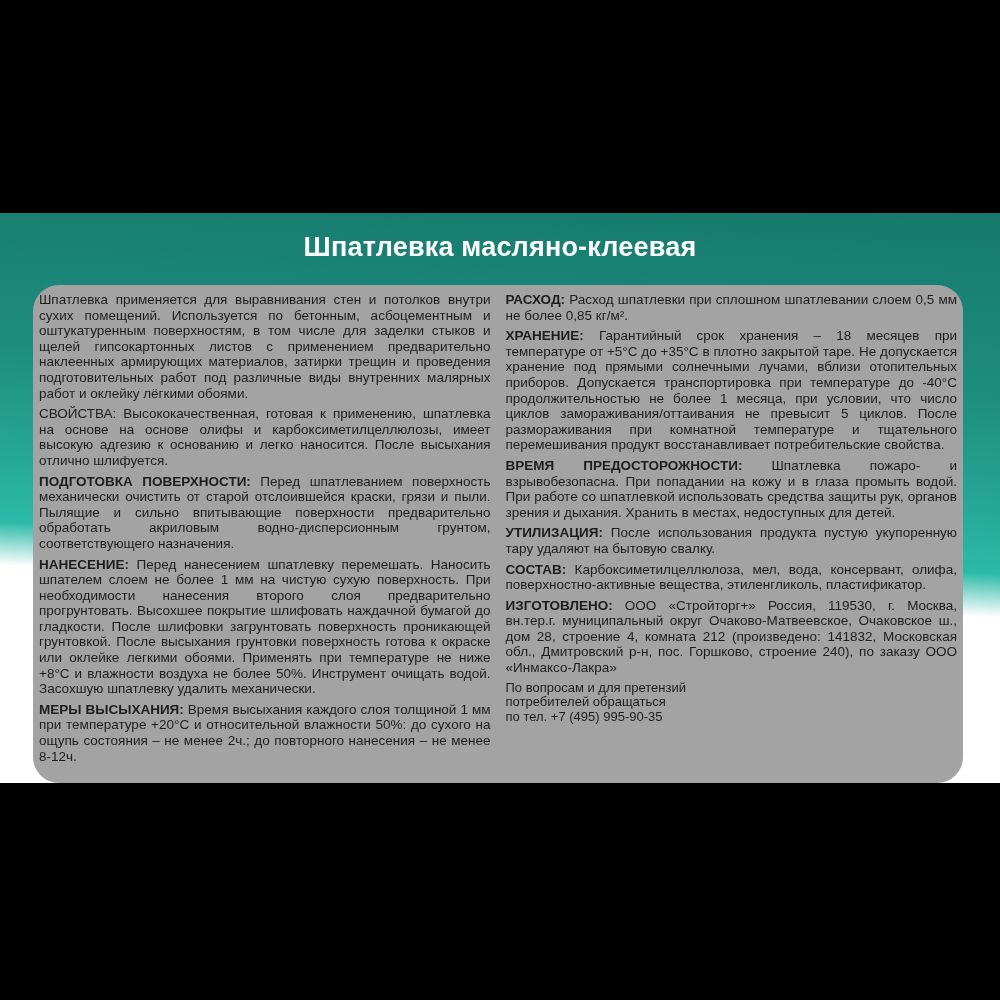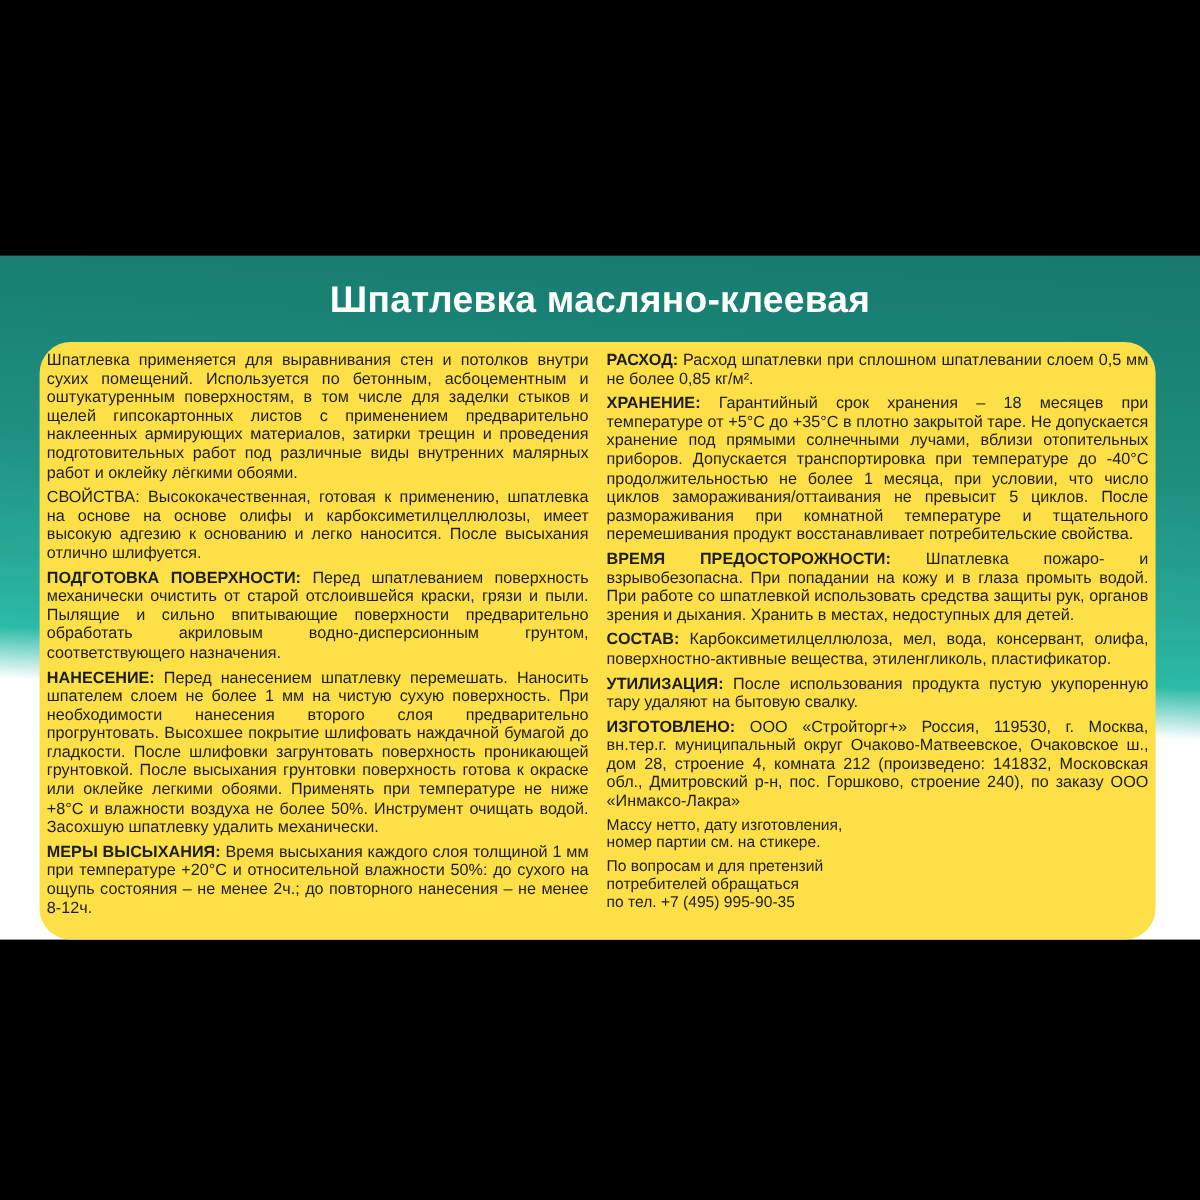--- a/index.html
+++ b/index.html
@@ -21,29 +21,29 @@
       #2cbaa8 58%,
       #ffffff 65%,
       #ffffff 100%);
   }
   .title {
     position: absolute;
     left: 0; top: 232px;
     width: 1000px;
     text-align: center;
     color: #ffffff;
-    font-size: 31px;
+    font-size: 27px;
     font-weight: 700;
     letter-spacing: 0.2px;
   }
   .card {
     position: absolute;
     left: 33px; top: 285px;
     width: 930px; height: 498px;
-    background: #fde047;
+    background: #a3a3a3;
     border-radius: 26px;
     box-sizing: border-box;
     padding: 7px 6px 6px 6px;
     display: flex;
     gap: 15px;
     overflow: hidden;
   }
   .col {
     flex: 1 1 0;
     min-width: 0;
@@ -77,23 +77,21 @@
     <p><span class="sec-label regular">СВОЙСТВА:</span> <span>Высококачественная, готовая к применению, шпатлевка на основе на основе олифы и карбоксиметилцеллюлозы, имеет высокую адгезию к основанию и легко наносится. После высыхания отлично шлифуется.</span></p>
     <p><span class="sec-label">ПОДГОТОВКА ПОВЕРХНОСТИ:</span> <span>Перед шпатлеванием поверхность механически очистить от старой отслоившейся краски, грязи и пыли. Пылящие и сильно впитывающие поверхности предварительно обработать акриловым водно-дисперсионным грунтом, соответствующего назначения.</span></p>
     <p><span class="sec-label">НАНЕСЕНИЕ:</span> <span>Перед нанесением шпатлевку перемешать. Наносить шпателем слоем не более 1 мм на чистую сухую поверхность. При необходимости нанесения второго слоя предварительно прогрунтовать. Высохшее покрытие шлифовать наждачной бумагой до гладкости. После шлифовки загрунтовать поверхность проникающей грунтовкой. После высыхания грунтовки поверхность готова к окраске или оклейке легкими обоями. Применять при температуре не ниже +8°С и влажности воздуха не более 50%. Инструмент очищать водой. Засохшую шпатлевку удалить механически.</span></p>
     <p><span class="sec-label">МЕРЫ ВЫСЫХАНИЯ:</span> <span>Время высыхания каждого слоя толщиной 1 мм при температуре +20°С и относительной влажности 50%: до сухого на ощупь состояния – не менее 2ч.; до повторного нанесения – не менее 8-12ч.</span></p>
   </div>
 
   <div class="col">
     <p><span class="sec-label">РАСХОД:</span> <span>Расход шпатлевки при сплошном шпатлевании слоем 0,5 мм не более 0,85 кг/м².</span></p>
     <p><span class="sec-label">ХРАНЕНИЕ:</span> <span>Гарантийный срок хранения – 18 месяцев при температуре от +5°С до +35°С в плотно закрытой таре. Не допускается хранение под прямыми солнечными лучами, вблизи отопительных приборов. Допускается транспортировка при температуре до -40°С продолжительностью не более 1 месяца, при условии, что число циклов замораживания/оттаивания не превысит 5 циклов. После размораживания при комнатной температуре и тщательного перемешивания продукт восстанавливает потребительские свойства.</span></p>
     <p><span class="sec-label">ВРЕМЯ ПРЕДОСТОРОЖНОСТИ:</span> <span>Шпатлевка пожаро- и взрывобезопасна. При попадании на кожу и в глаза промыть водой. При работе со шпатлевкой использовать средства защиты рук, органов зрения и дыхания. Хранить в местах, недоступных для детей.</span></p>
+    <p><span class="sec-label">УТИЛИЗАЦИЯ:</span> <span>После использования продукта пустую укупоренную тару удаляют на бытовую свалку.</span></p>
     <p><span class="sec-label">СОСТАВ:</span> <span>Карбоксиметилцеллюлоза, мел, вода, консервант, олифа, поверхностно-активные вещества, этиленгликоль, пластификатор.</span></p>
-    <p><span class="sec-label">УТИЛИЗАЦИЯ:</span> <span>После использования продукта пустую укупоренную тару удаляют на бытовую свалку.</span></p>
     <p><span class="sec-label">ИЗГОТОВЛЕНО:</span> <span>ООО «Стройторг+» Россия, 119530, г. Москва, вн.тер.г. муниципальный округ Очаково-Матвеевское, Очаковское ш., дом 28, строение 4, комната 212 (произведено: 141832, Московская обл., Дмитровский р-н, пос. Горшково, строение 240), по заказу ООО «Инмаксо-Лакра»</span></p>
-    <p class="note">Массу нетто, дату изготовления,
-номер партии см. на стикере.</p>
     <p class="note">По вопросам и для претензий
 потребителей обращаться
 по тел. +7 (495) 995-90-35</p>
   </div>
 
 </div>
 
 </body></html>

